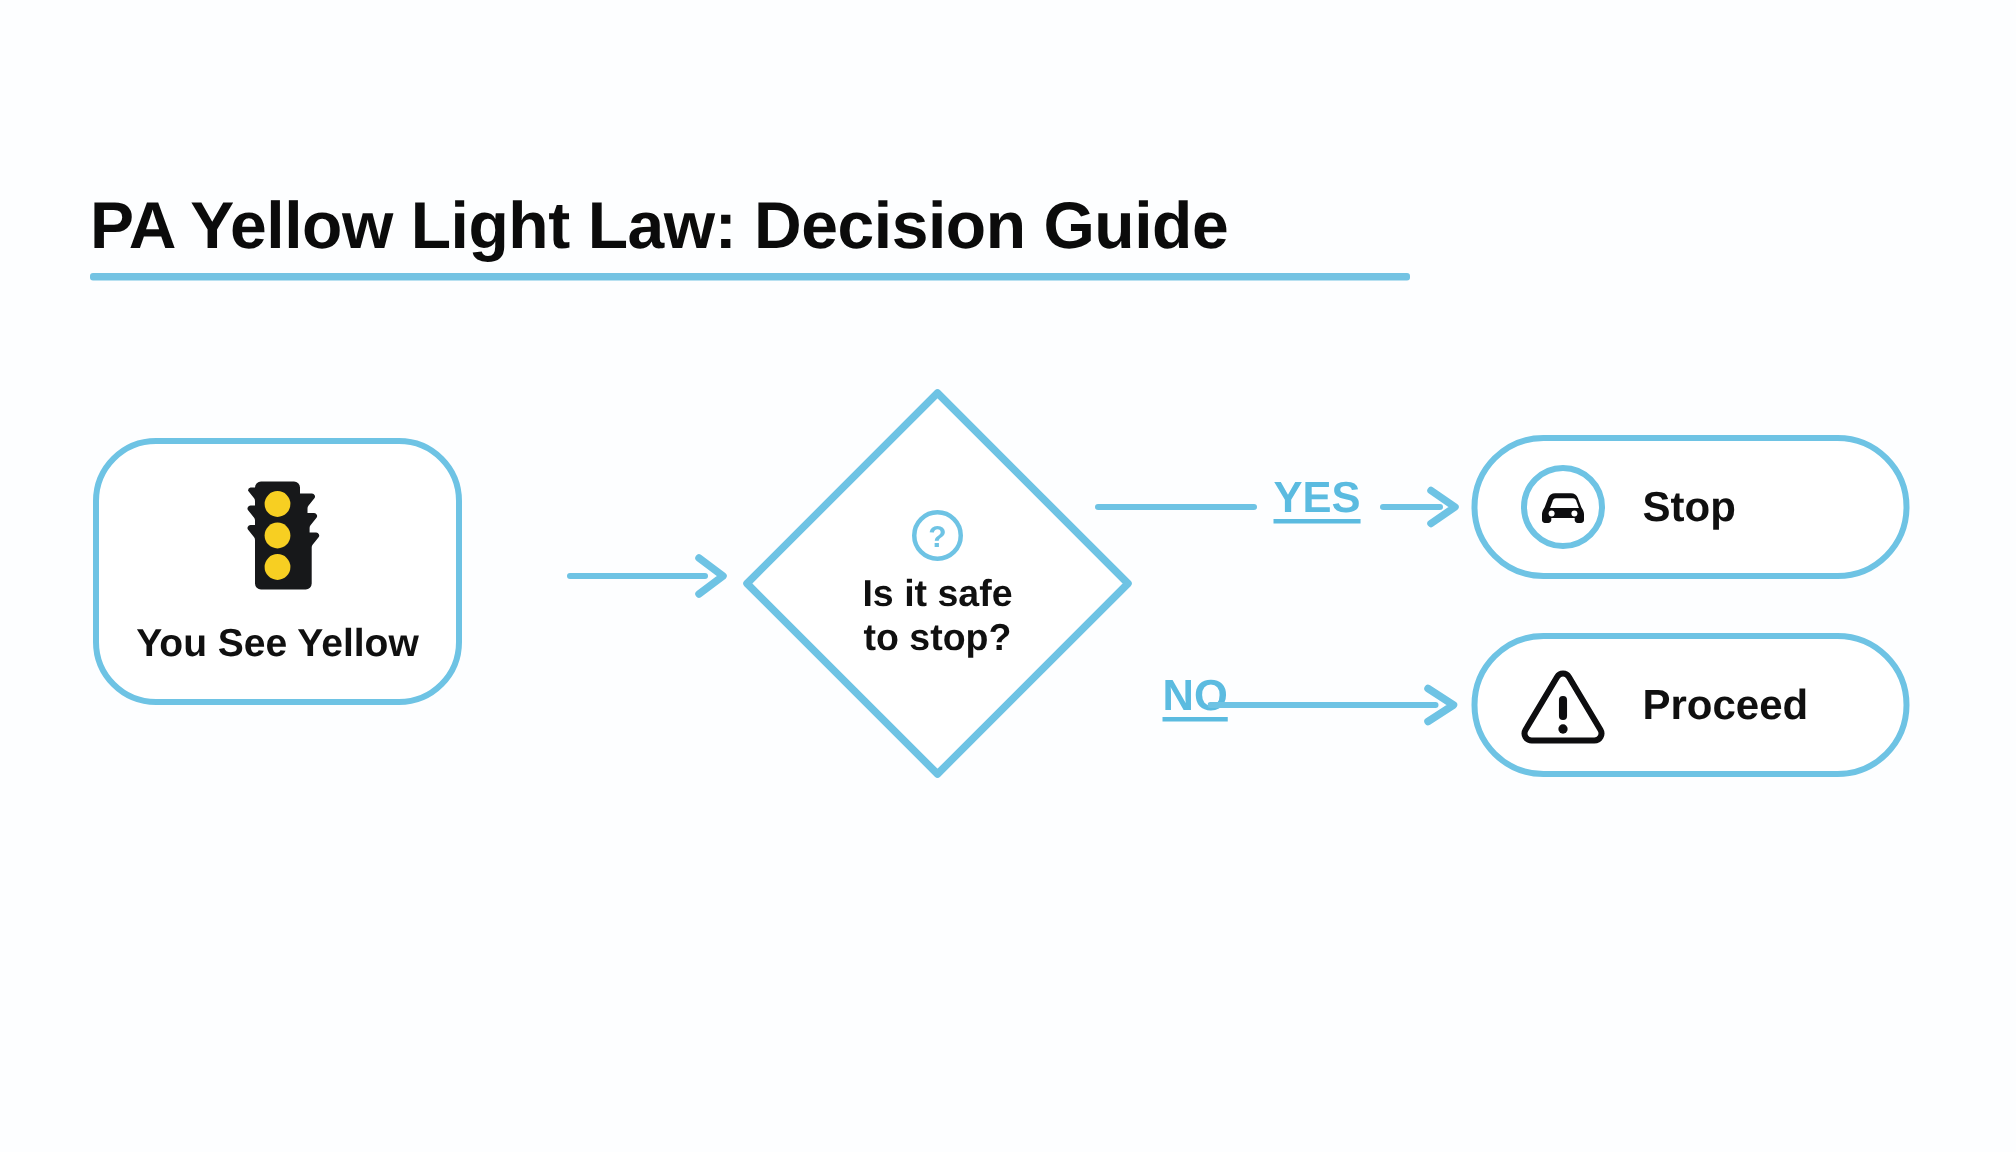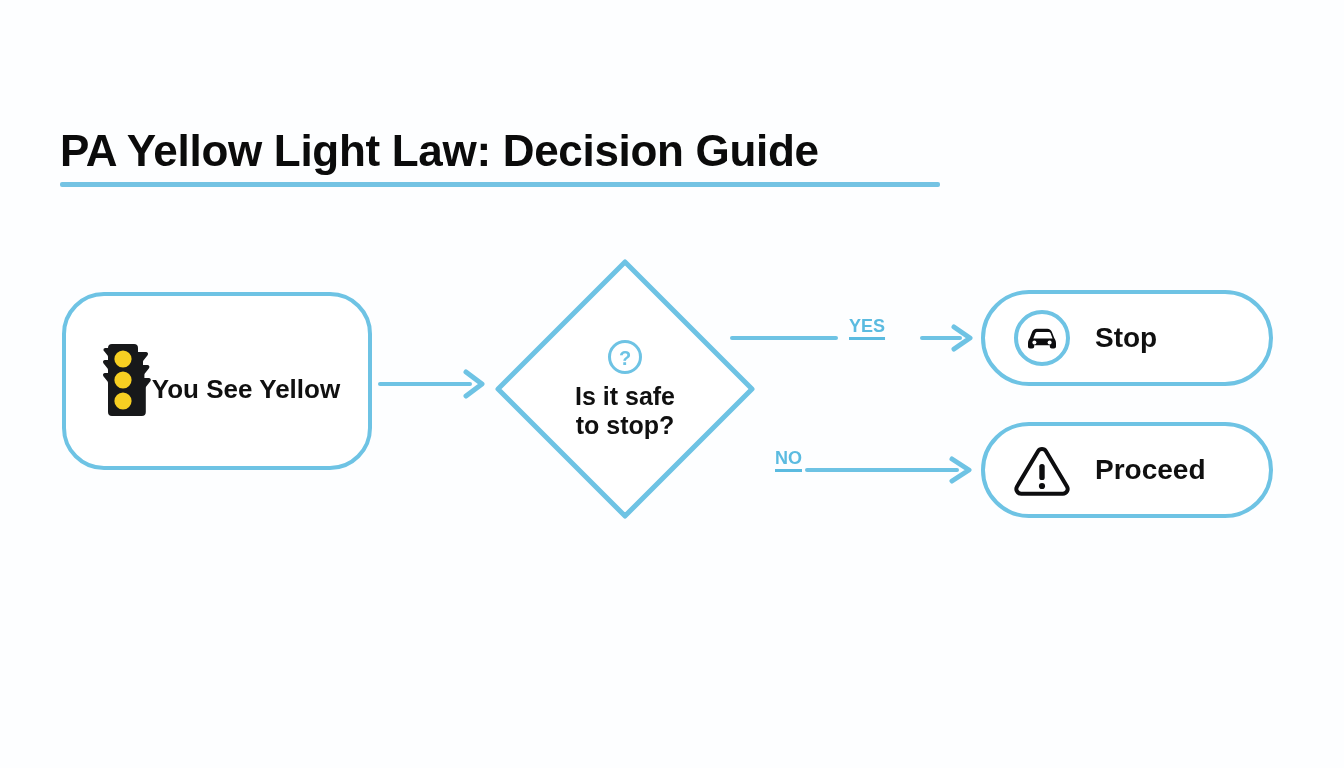--- a/index.html
+++ b/index.html
@@ -44,28 +44,28 @@
     height: 5px;
     background: #74c3e3;
     border-radius: 2px;
   }
 
   
   .node-start {
     position: absolute;
     left: 62px;
     top: 292px;
-    width: 310px;
+    width: 246px;
     height: 178px;
     border: 4px solid #6ec3e4;
     border-radius: 42px;
     background: #ffffff;
     box-sizing: border-box;
     display: flex;
-    flex-direction: row;
+    flex-direction: column;
     align-items: center;
     justify-content: center;
   }
   .start-label {
     font-size: 26px;
     font-weight: bold;
     color: #101010;
     margin-top: 16px;
   }
 
@@ -108,21 +108,21 @@
     text-align: left;
     line-height: 1.18;
   }
 
   
   .edge {
     position: absolute;
   }
   .edge-label {
     position: absolute;
-    font-size: 18px;
+    font-size: 29px;
     font-weight: bold;
     color: #5bbbe0;
     text-decoration: underline;
     text-underline-offset: 5px;
     text-decoration-thickness: 3px;
     white-space: nowrap;
   }
   .edge-label.yes { left: 849px; top: 316px; }
   .edge-label.no  { left: 745px; top: 448px; margin-left: 30px; }
 

